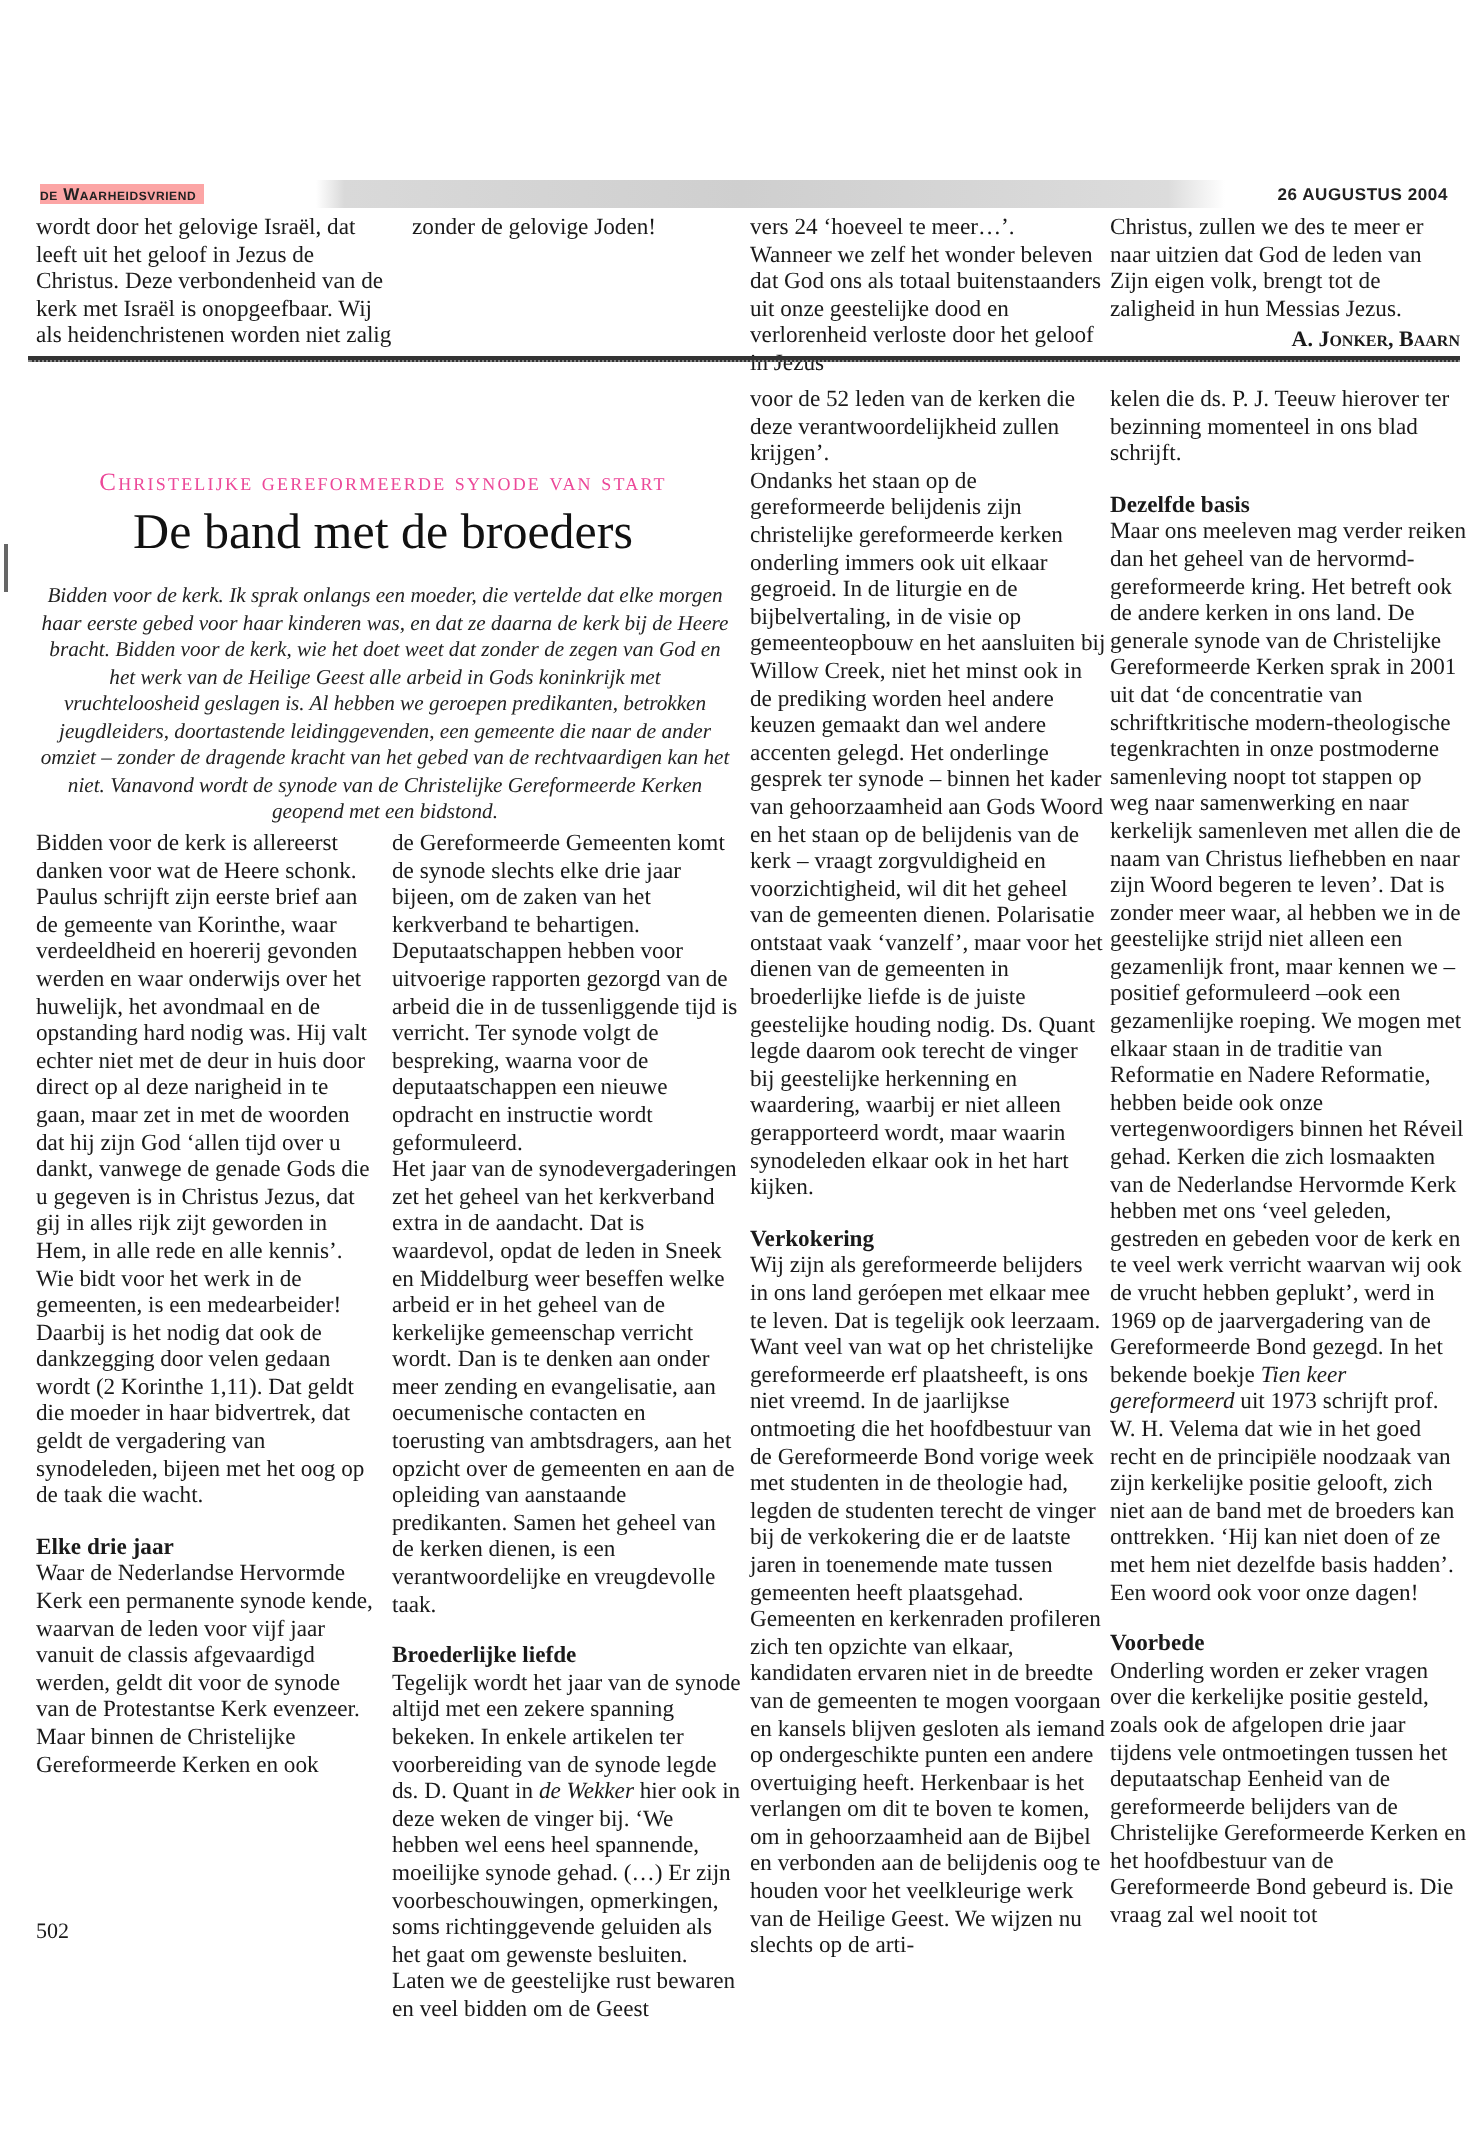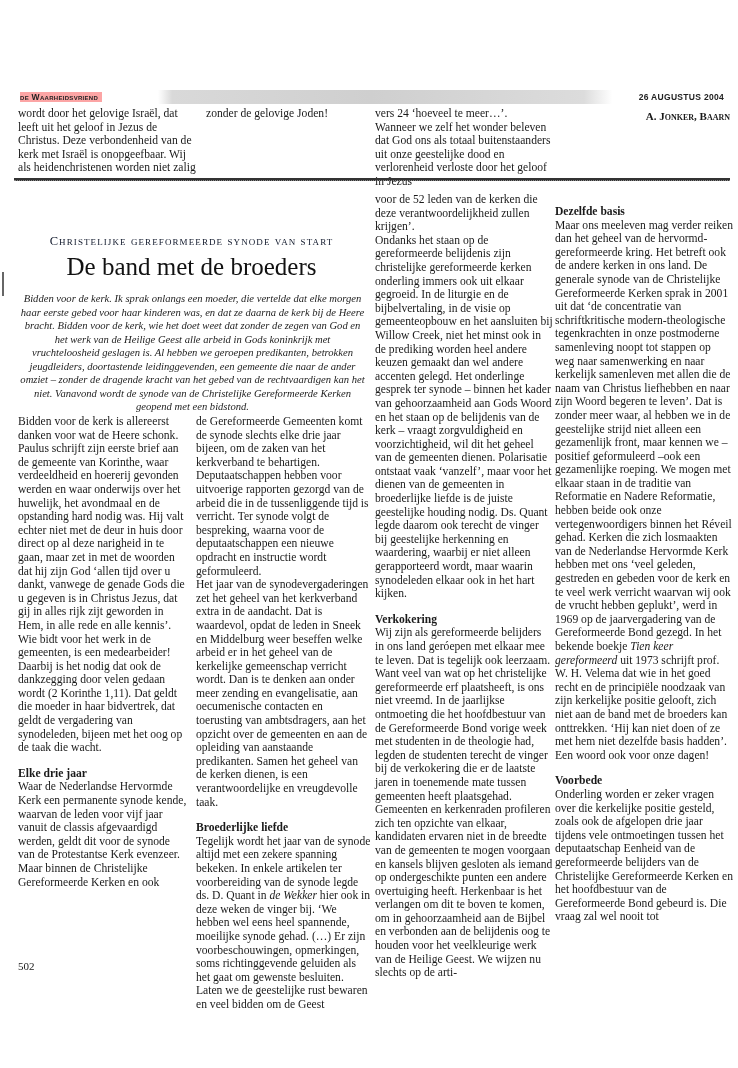--- a/index.html
+++ b/index.html
@@ -15,21 +15,21 @@
   .col { position: absolute; font-size: 11.6px; line-height: 13.6px; }
   .col p { margin: 0; }
   .top1 { left: 18px; top: 107px; width: 180px; }
   .top2 { left: 180px; top: 107px; width: 180px; margin-left: 26px; }
   .top3 { left: 375px; top: 107px; width: 180px; }
   .top4 { left: 555px; top: 107px; width: 175px; }
   .sig { text-align: right; font-variant: small-caps; font-weight: bold; font-size: 11px; margin-top: 3px !important; }
   .rule { position: absolute; left: 14px; right: 8px; top: 178px; height: 2px;
           background: #333; border-bottom: 1px dotted #888; }
   .kicker { position: absolute; left: 14px; width: 355px; top: 234px; text-align: center;
-            font-variant: small-caps; font-size: 12.5px; letter-spacing: 1.1px; color:#0f172a; }
+            font-variant: small-caps; font-size: 12.5px; letter-spacing: 1.1px; color:#ec4899; }
   .title { position: absolute; left: 14px; width: 355px; top: 252px; text-align: center;
            font-size: 25px; line-height: 30px; color:#111; }
   .lead { position: absolute; left: 20px; width: 345px; top: 292px; text-align: center;
           font-style: italic; font-size: 10.6px; line-height: 13.5px; color:#222; }
   .c1 { left: 18px; top: 415px; width: 170px; }
   .c2 { left: 196px; top: 415px; width: 175px; }
   .c3 { left: 375px; top: 193px; width: 178px; }
   .c4 { left: 555px; top: 193px; width: 178px; }
   .sub { font-weight: bold; margin-top: 12px !important; }
   .pageno { position: absolute; left: 18px; top: 960px; font-size: 11px; }
@@ -47,20 +47,21 @@
   <p>wordt door het gelovige Israël, dat leeft uit het geloof in Jezus de Christus. Deze verbondenheid van de kerk met Israël is onopgeefbaar. Wij als heidenchristenen worden niet zalig</p>
 </div>
 <div class="col top2">
   <p>zonder de gelovige Joden!</p>
 </div>
 <div class="col top3">
   <p>vers 24 ‘hoeveel te meer…’.</p>
   <p>Wanneer we zelf het wonder beleven dat God ons als totaal buitenstaanders uit onze geestelijke dood en verlorenheid verloste door het geloof in Jezus</p>
 </div>
 <div class="col top4">
+  <p>Christus, zullen we des te meer er naar uitzien dat God de leden van Zijn eigen volk, brengt tot de zaligheid in hun Messias Jezus.</p>
   <p class="sig">A. Jonker, Baarn</p>
 </div>
 
 <div class="rule"></div>
 <div class="mark"></div>
 
 <div class="kicker">Christelijke gereformeerde synode van start</div>
 <div class="title">De band met de broeders</div>
 <div class="lead">Bidden voor de kerk. Ik sprak onlangs een moeder, die vertelde dat elke morgen haar eerste gebed voor haar kinderen was, en dat ze daarna de kerk bij de Heere bracht. Bidden voor de kerk, wie het doet weet dat zonder de zegen van God en het werk van de Heilige Geest alle arbeid in Gods koninkrijk met vruchteloosheid geslagen is. Al hebben we geroepen predikanten, betrokken jeugdleiders, doortastende leidinggevenden, een gemeente die naar de ander omziet – zonder de dragende kracht van het gebed van de rechtvaardigen kan het niet. Vanavond wordt de synode van de Christelijke Gereformeerde Kerken geopend met een bidstond.</div>
 
@@ -79,19 +80,20 @@
 </div>
 
 <div class="col c3">
   <p>voor de 52 leden van de kerken die deze verantwoordelijkheid zullen krijgen’.</p>
   <p>Ondanks het staan op de gereformeerde belijdenis zijn christelijke gereformeerde kerken onderling immers ook uit elkaar gegroeid. In de liturgie en de bijbelvertaling, in de visie op gemeenteopbouw en het aansluiten bij Willow Creek, niet het minst ook in de prediking worden heel andere keuzen gemaakt dan wel andere accenten gelegd. Het onderlinge gesprek ter synode – binnen het kader van gehoorzaamheid aan Gods Woord en het staan op de belijdenis van de kerk – vraagt zorgvuldigheid en voorzichtigheid, wil dit het geheel van de gemeenten dienen. Polarisatie ontstaat vaak ‘vanzelf’, maar voor het dienen van de gemeenten in broederlijke liefde is de juiste geestelijke houding nodig. Ds. Quant legde daarom ook terecht de vinger bij geestelijke herkenning en waardering, waarbij er niet alleen gerapporteerd wordt, maar waarin synodeleden elkaar ook in het hart kijken.</p>
   <p class="sub">Verkokering</p>
   <p>Wij zijn als gereformeerde belijders in ons land geróepen met elkaar mee te leven. Dat is tegelijk ook leerzaam. Want veel van wat op het christelijke gereformeerde erf plaatsheeft, is ons niet vreemd. In de jaarlijkse ontmoeting die het hoofdbestuur van de Gereformeerde Bond vorige week met studenten in de theologie had, legden de studenten terecht de vinger bij de verkokering die er de laatste jaren in toenemende mate tussen gemeenten heeft plaatsgehad. Gemeenten en kerkenraden profileren zich ten opzichte van elkaar, kandidaten ervaren niet in de breedte van de gemeenten te mogen voorgaan en kansels blijven gesloten als iemand op ondergeschikte punten een andere overtuiging heeft. Herkenbaar is het verlangen om dit te boven te komen, om in gehoorzaamheid aan de Bijbel en verbonden aan de belijdenis oog te houden voor het veelkleurige werk van de Heilige Geest. We wijzen nu slechts op de arti-</p>
 </div>
 
 <div class="col c4">
+  <p>kelen die ds. P. J. Teeuw hierover ter bezinning momenteel in ons blad schrijft.</p>
   <p class="sub">Dezelfde basis</p>
   <p><span>Maar ons meeleven mag verder reiken dan het geheel van de hervormd-gereformeerde kring. Het betreft ook de andere kerken in ons land. De generale synode van de Christelijke Gereformeerde Kerken sprak in 2001 uit dat ‘de concentratie van schriftkritische modern-theologische tegenkrachten in onze postmoderne samenleving noopt tot stappen op weg naar samenwerking en naar kerkelijk samenleven met allen die de naam van Christus liefhebben en naar zijn Woord begeren te leven’. Dat is zonder meer waar, al hebben we in de geestelijke strijd niet alleen een gezamenlijk front, maar kennen we – positief geformuleerd –ook een gezamenlijke roeping. We mogen met elkaar staan in de traditie van Reformatie en Nadere Reformatie, hebben beide ook onze vertegenwoordigers binnen het Réveil gehad. Kerken die zich losmaakten van de Nederlandse Hervormde Kerk hebben met ons ‘veel geleden, gestreden en gebeden voor de kerk en te veel werk verricht waarvan wij ook de vrucht hebben geplukt’, werd in 1969 op de jaarvergadering van de Gereformeerde Bond gezegd. In het bekende boekje </span><em class="inline">Tien keer gereformeerd</em><span> uit 1973 schrijft prof. W. H. Velema dat wie in het goed recht en de principiële noodzaak van zijn kerkelijke positie gelooft, zich niet aan de band met de broeders kan onttrekken. ‘Hij kan niet doen of ze met hem niet dezelfde basis hadden’. Een woord ook voor onze dagen!</span></p>
   <p class="sub">Voorbede</p>
   <p>Onderling worden er zeker vragen over die kerkelijke positie gesteld, zoals ook de afgelopen drie jaar tijdens vele ontmoetingen tussen het deputaatschap Eenheid van de gereformeerde belijders van de Christelijke Gereformeerde Kerken en het hoofdbestuur van de Gereformeerde Bond gebeurd is. Die vraag zal wel nooit tot</p>
 </div>
 
 <div class="pageno">502</div>
 
 </body></html>

